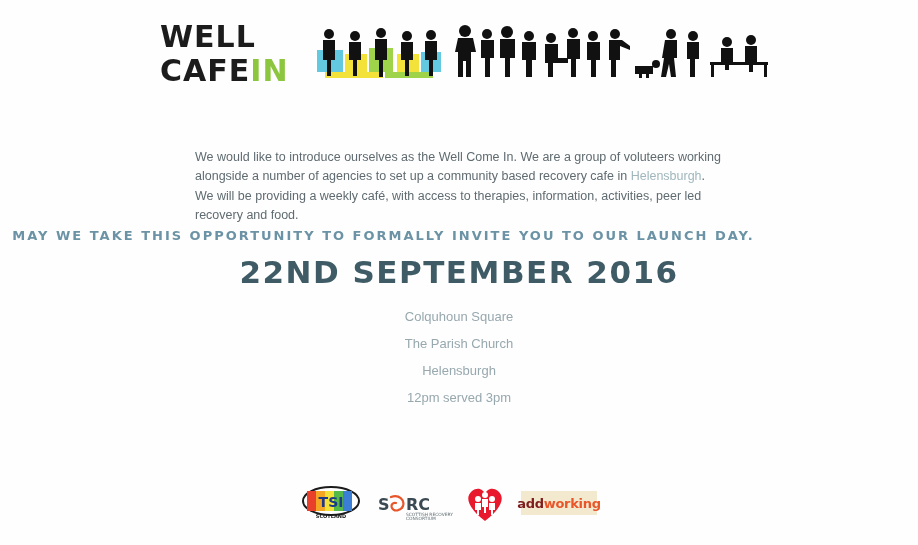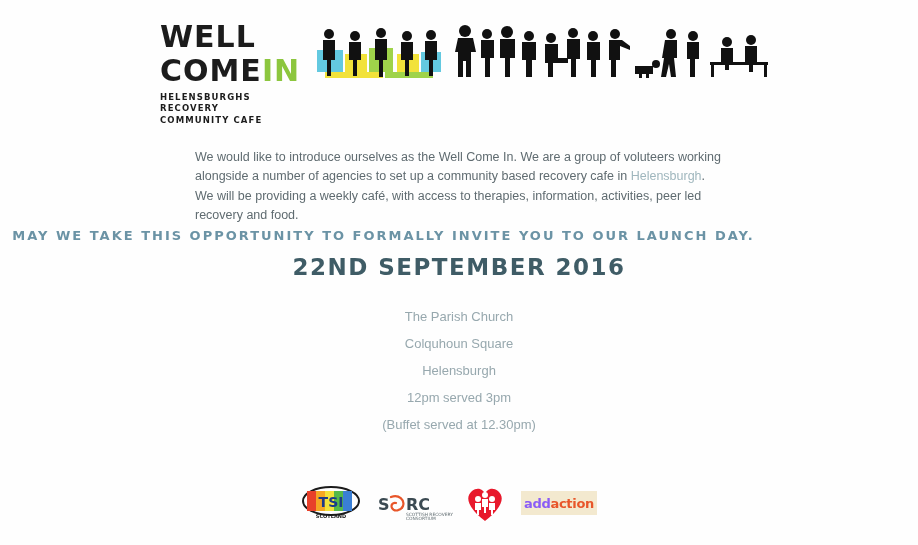--- a/index.html
+++ b/index.html
@@ -114,21 +114,21 @@
   .date-block {
     position: absolute;
     left: 0;
     top: 253px;
     width: 918px;
     text-align: center;
   }
   .date-line {
     font-family: "DejaVu Sans", sans-serif;
     font-weight: bold;
-    font-size: 23px;
+    font-size: 31px;
     letter-spacing: 1.5px;
     color: #3f5c66;
     line-height: 1.25;
   }
 
   
   .venue {
     position: absolute;
     left: 0;
     top: 310px;
@@ -182,38 +182,34 @@
     display: flex;
     align-items: center;
     justify-content: center;
   }
   .addaction-text {
     font-family: "DejaVu Sans", sans-serif;
     font-weight: bold;
     font-size: 13px;
     letter-spacing: -0.3px;
   }
-  .add-a { color: #8b5cf6; }
+  .add-a { color: #7f1d1d; }
   .add-b { color: #e8562a; }
 </style>
 </head>
 <body>
 
 <div class="page">
 
   <div class="header">
 
     <div class="logo-block">
       <div class="logo-line1">WELL</div>
       <div class="logo-line2">
-        <span>COME</span><span class="logo-in">IN</span>
-      </div>
-      <div class="logo-sub">
-        <div>HELENSBURGHS RECOVERY</div>
-        <div>COMMUNITY CAFE</div>
+        <span>CAFE</span><span class="logo-in">IN</span>
       </div>
     </div>
 
     <div class="people-strip">
       <svg width="455" height="70" viewBox="0 0 455 70" xmlns="http://www.w3.org/2000/svg">
 
         <rect x="2" y="32" width="26" height="22" fill="#63c9e0"></rect>
         <rect x="30" y="36" width="22" height="18" fill="#f2e23a"></rect>
         <rect x="54" y="30" width="24" height="24" fill="#9fd34a"></rect>
         <rect x="82" y="36" width="22" height="18" fill="#f2e23a"></rect>
@@ -282,25 +278,24 @@
     <span>We would like to introduce ourselves as the Well Come In. We are a group of voluteers working alongside a number of agencies to set up a community based recovery cafe in </span><span class="hl">Helensburgh</span><span>. We will be providing a weekly café, with access to therapies, information, activities, peer led recovery and food.</span>
   </div>
 
   <div class="invite">MAY WE TAKE THIS OPPORTUNITY TO FORMALLY INVITE YOU TO OUR LAUNCH DAY.</div>
 
   <div class="date-block">
     <div class="date-line">22ND SEPTEMBER 2016</div>
   </div>
 
   <div class="venue">
+    <div class="venue-line">Colquhoun Square</div>
     <div class="venue-line">The Parish Church</div>
-    <div class="venue-line">Colquhoun Square</div>
     <div class="venue-line">Helensburgh</div>
     <div class="venue-line">12pm served 3pm</div>
-    <div class="venue-line">(Buffet served at 12.30pm)</div>
   </div>
 
   <div class="footer">
 
     <div class="logo-tsi">
       <svg width="58" height="36" viewBox="0 0 58 36" xmlns="http://www.w3.org/2000/svg">
         <ellipse cx="29" cy="16" rx="28" ry="14" fill="none" stroke="#1b1b1b" stroke-width="2"></ellipse>
         <rect x="5" y="6" width="9" height="20" fill="#e8402a"></rect>
         <rect x="14" y="6" width="9" height="20" fill="#f5a623"></rect>
         <rect x="23" y="6" width="9" height="20" fill="#f2e23a"></rect>
@@ -331,19 +326,19 @@
           <circle cx="29" cy="16" r="3"></circle>
           <path d="M26 20 h6 v7 h-2 v5 h-2 v-5 h-2 z"></path>
           <circle cx="22" cy="12" r="3"></circle>
           <path d="M19 16 h6 v8 h-2 v6 h-2 v-6 h-2 z"></path>
         </g>
       </svg>
     </div>
 
     <div class="logo-addaction">
       <span class="addaction-text">
-        <span class="add-a">add</span><span class="add-b">action</span>
+        <span class="add-a">add</span><span class="add-b">working</span>
       </span>
     </div>
 
   </div>
 
 </div>
 
 </body></html>

